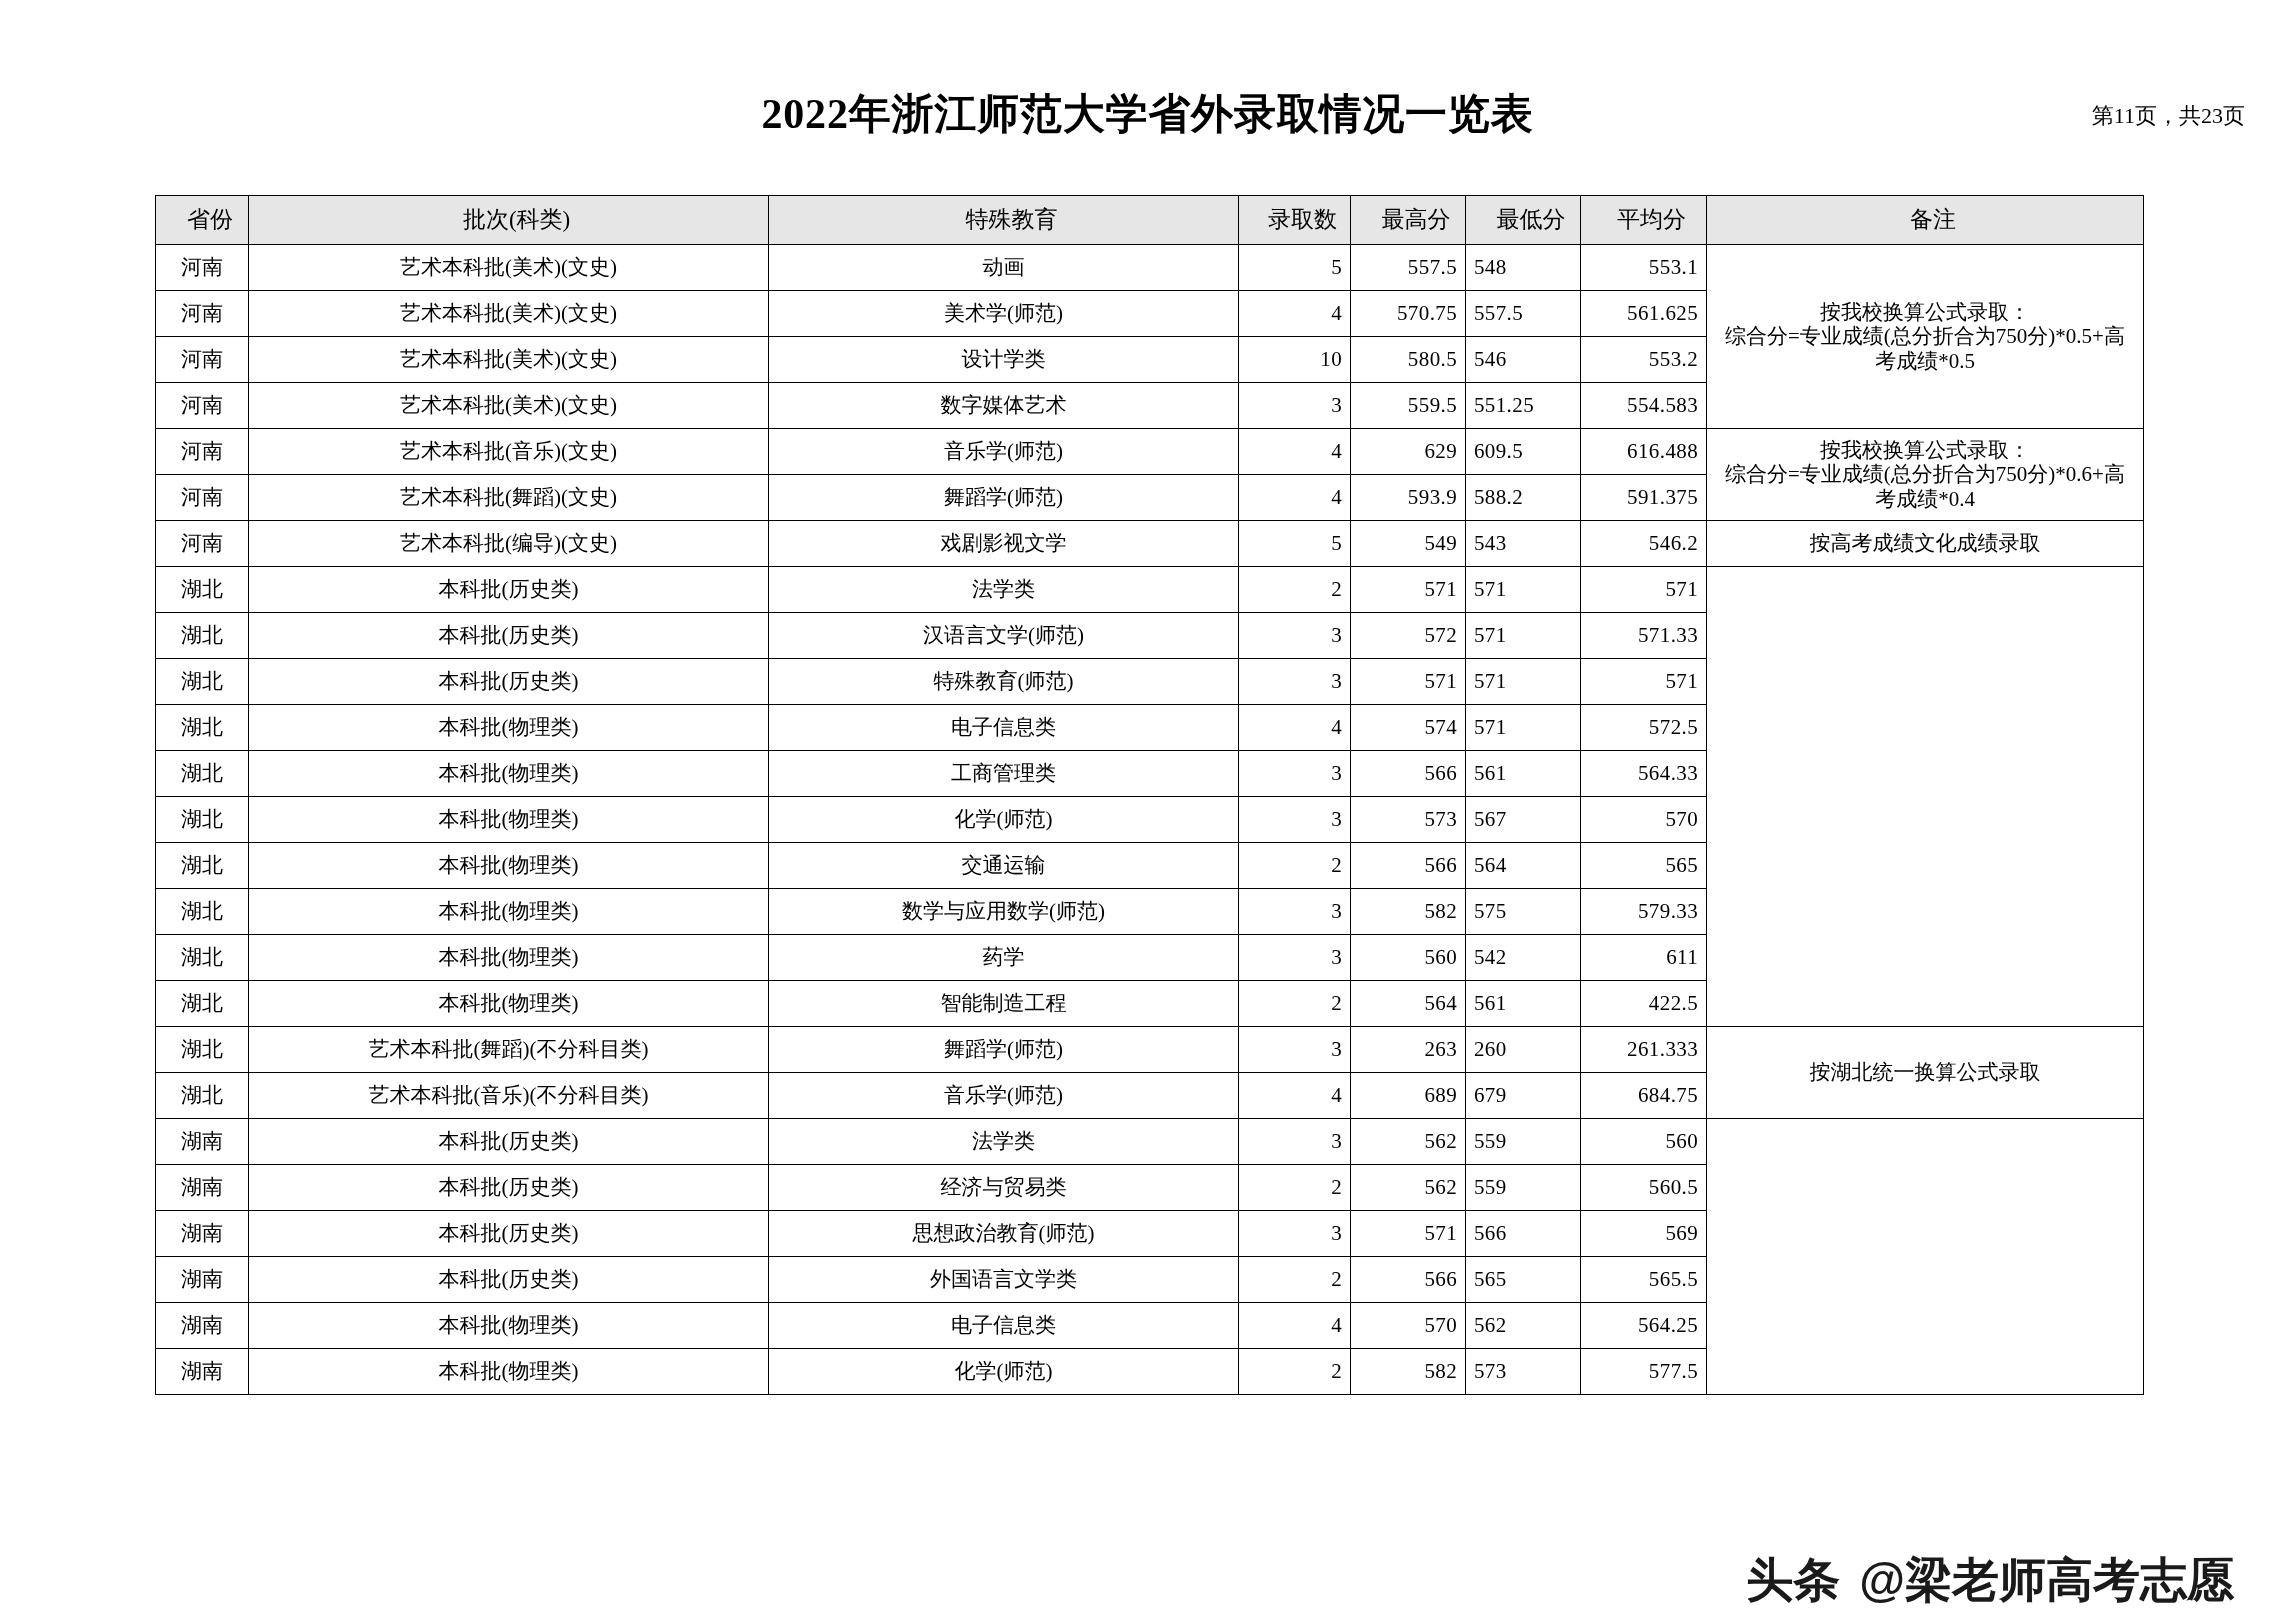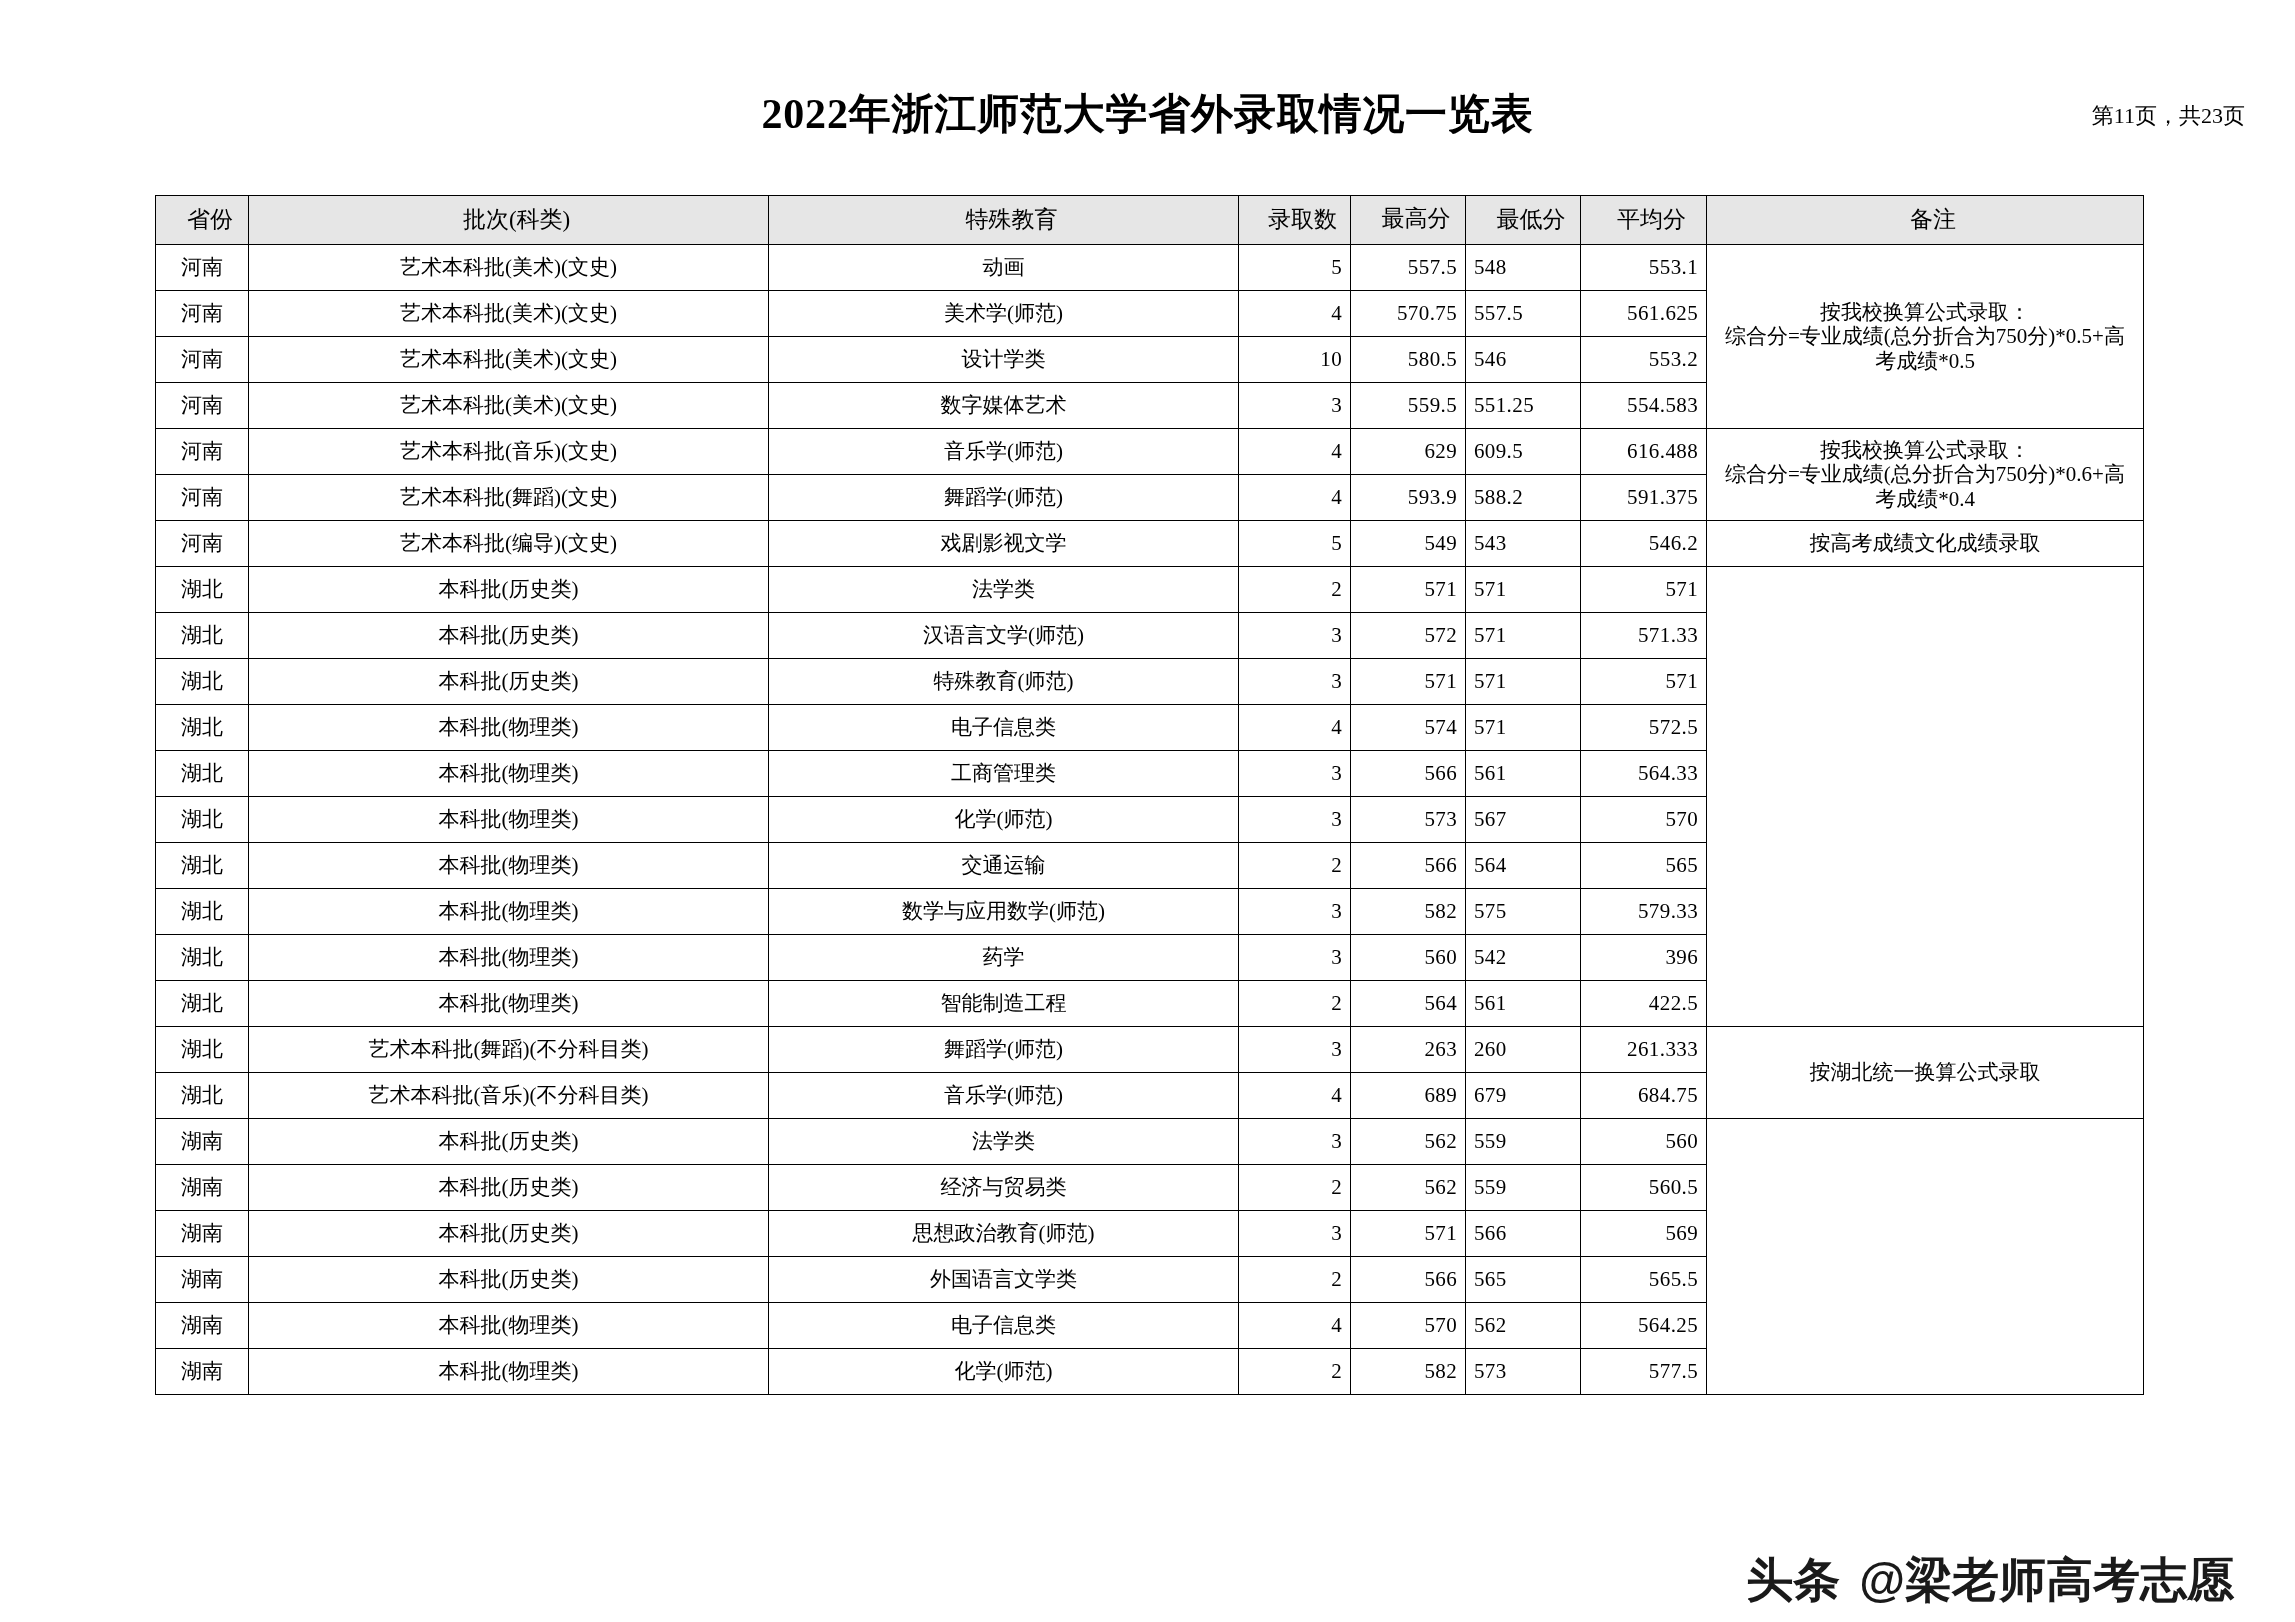--- a/index.html
+++ b/index.html
@@ -92,21 +92,21 @@
   td.c-num    { text-align: right;  width: 112px; padding-right: 11px; }
   td.c-hi     { text-align: right;  width: 115px; padding-right: 11px; }
   td.c-lo     {  width: 115px; padding-right: 11px; }
   td.c-avg    { text-align: right;  width: 126px; padding-right: 11px; }
   td.c-note   { text-align: center; width: 437px; font-size: 20.4px; line-height: 1.35; }
 
   th.h-prov   { width: 93px; }
   th.h-batch  { width: 520px; }
   th.h-major  { width: 470px; }
   th.h-num    { width: 112px; }
-  th.h-hi     { width: 115px; font-family: Liberation Mono, monospace; }
+  th.h-hi     { width: 115px; }
   th.h-lo     { width: 115px; }
   th.h-avg    { width: 126px; }
   th.h-note   { width: 437px; }
 
   
   td.c-num, td.c-hi, td.c-lo, td.c-avg {
     font-family: "Liberation Serif", "DejaVu Serif", serif;
     letter-spacing: 0.4px;
   }
 
@@ -306,21 +306,21 @@
             <td class="c-lo">575</td>
             <td class="c-avg">579.33</td>
           </tr>
           <tr>
             <td class="c-prov">湖北</td>
             <td class="c-batch">本科批(物理类)</td>
             <td class="c-major">药学</td>
             <td class="c-num">3</td>
             <td class="c-hi">560</td>
             <td class="c-lo">542</td>
-            <td class="c-avg">396</td>
+            <td class="c-avg">611</td>
           </tr>
           <tr>
             <td class="c-prov">湖北</td>
             <td class="c-batch">本科批(物理类)</td>
             <td class="c-major">智能制造工程</td>
             <td class="c-num">2</td>
             <td class="c-hi">564</td>
             <td class="c-lo">561</td>
             <td class="c-avg">422.5</td>
           </tr>

